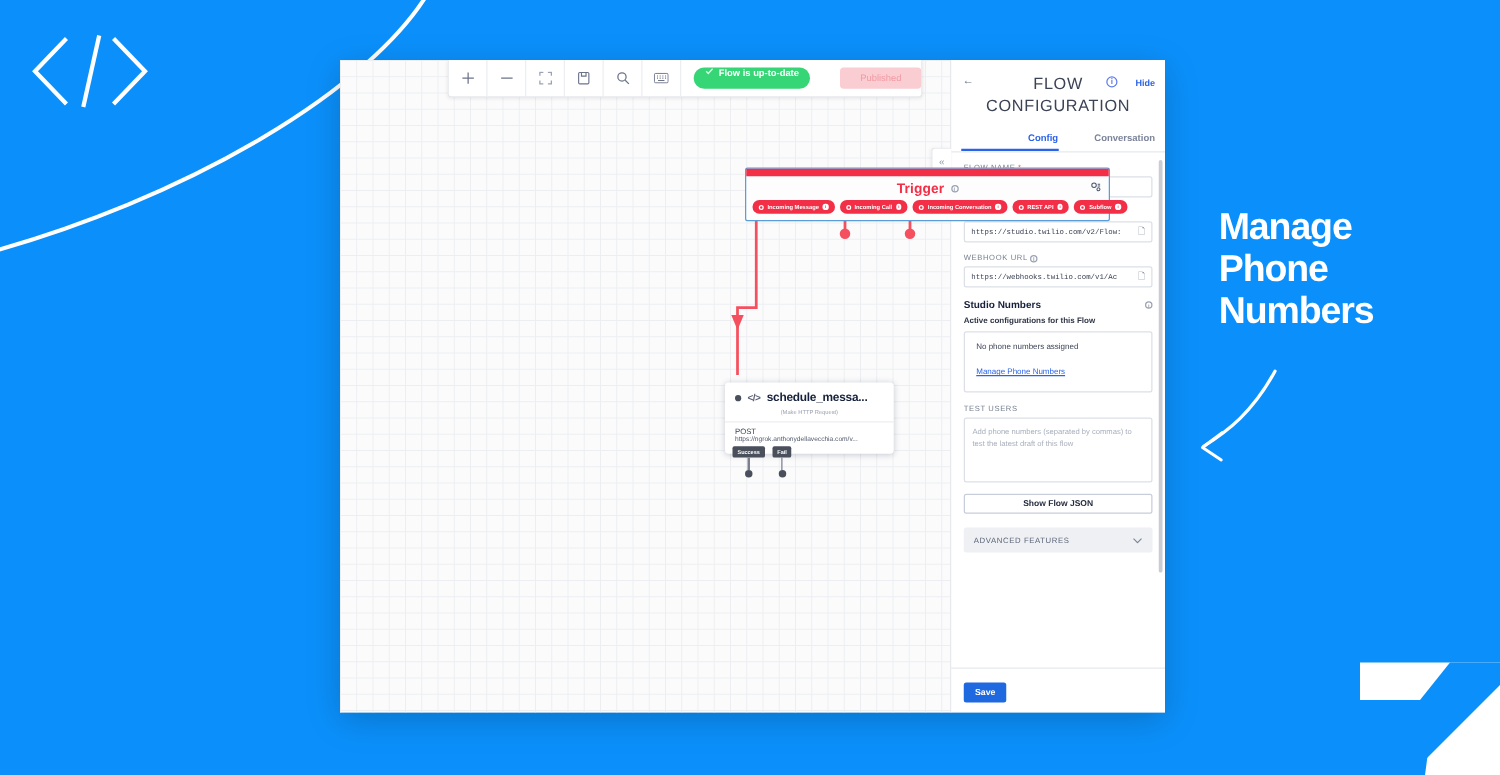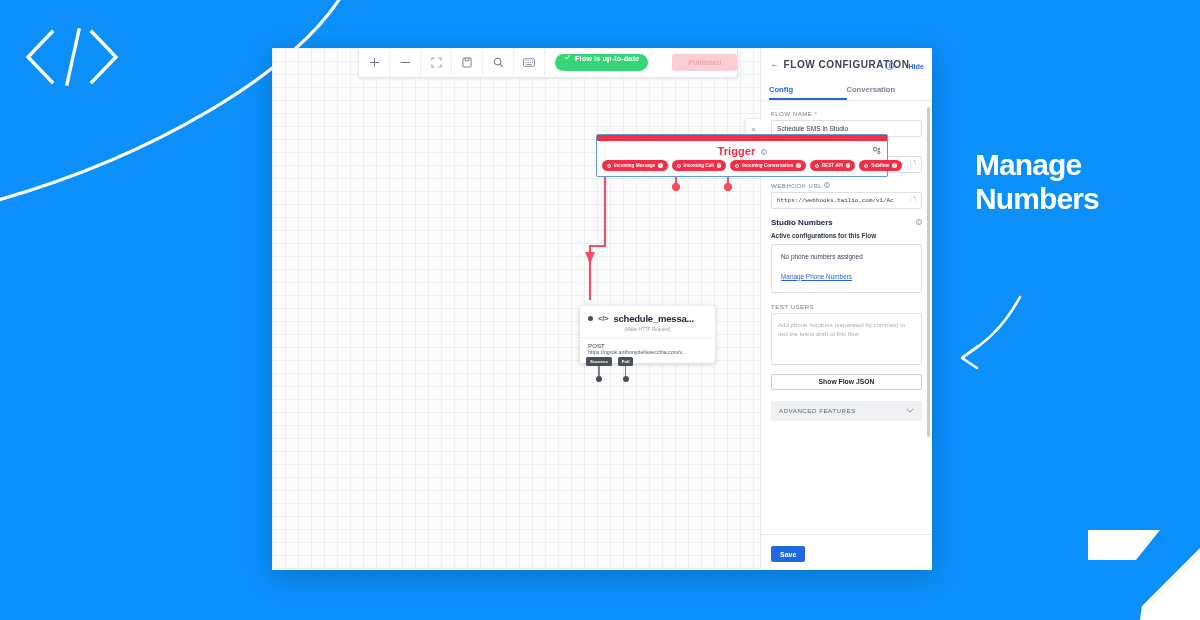--- a/index.html
+++ b/index.html
@@ -128,33 +128,33 @@
     display: flex; align-items: center; justify-content: center;
     color: #8892a8; font-size: 8px;
     box-shadow: -1px 1px 3px rgba(0,0,0,.06);
   }
   .p-head {
     position: relative; display: flex; align-items: center; justify-content: center;
     padding: 10px 8px 8px; gap: 6px;
   }
   .p-back { position: absolute; left: 9px; top: 11px; color: #67718a; font-size: 9px; }
   .p-title {
-    font-size: 10px; font-weight: bold; color: #3c4355; letter-spacing: .55px;
+    font-size: 13px; font-weight: normal; color: #3c4355; letter-spacing: .55px;
     text-align: center; line-height: 1.35; text-transform: uppercase;
   }
   .p-info-ic {
     position: absolute; right: 38px; top: 13px;
     width: 9px; height: 9px; border: 1px solid #5f7cf0; border-radius: 50%;
     color: #5f7cf0; font-size: 6.5px; line-height: 8px; text-align: center; font-weight: bold;
   }
   .p-hide { position: absolute; right: 8px; top: 14px; color: #2b63e8; font-size: 7.2px; font-weight: bold; }
 
   .p-tabs { display: flex; border-bottom: 1px solid #e7e9ee; padding: 0 8px; }
   .p-tab {
-    flex: 1; text-align: left; font-size: 7.6px; font-weight: bold;
+    flex: 1; text-align: right; font-size: 7.6px; font-weight: bold;
     padding: 5px 0 6px; color: #7b8499;
   }
   .p-tab.active { color: #2b63e8; box-shadow: inset 0 -2px 0 #2b63e8; }
 
   .p-scroll { flex: 1; overflow: hidden; position: relative; padding: 9px 10px 0; }
   .scrollbar {
     position: absolute; right: 2px; top: 6px; width: 3px; height: 330px;
     background: #c9ccd4; border-radius: 2px;
   }
 
@@ -202,21 +202,21 @@
   }
   .p-foot { border-top: 1px solid #e7e9ee; padding: 8px 10px; }
   .btn-save {
     display: inline-flex; align-items: center; justify-content: center;
     height: 16px; padding: 0 9px; background: #1f69e0; color: #fff;
     font-size: 7px; font-weight: bold; border-radius: 2px;
   }
 
   
   .annot {
-    position: absolute; left: 975px; top: 148px;
+    position: absolute; left: 975px; top: 165px;
     color: #fff; font-size: 30px; font-weight: bold; line-height: 1.12;
     letter-spacing: -.9px;
   }
 </style>
 </head>
 <body>
 
 <div id="root">
 
   <svg class="bg-svg" viewBox="0 0 1200 620">
@@ -229,20 +229,21 @@
     <path d="M1140 620 L1200 620 L1200 530 L1088 530 L1088 560 L1148 560 Z" fill="#ffffff"></path>
     <path d="M1088 620 L1128 620 L1200 548 L1200 530 L1160 530 Z" fill="#0b90fb"></path>
     <g>
       <path d="M1020 297 C 1002 330, 982 345, 963 357" stroke="#ffffff" stroke-width="2.6" fill="none" stroke-linecap="round"></path>
       <polyline points="978,346 962,358 977,368" stroke="#ffffff" stroke-width="2.4" fill="none" stroke-linecap="round" stroke-linejoin="round"></polyline>
     </g>
   </svg>
 
   <div class="annot">
     <div>Manage</div>
+    <div>Phone</div>
     <div>Numbers</div>
   </div>
 
   <div class="window">
 
     <div class="canvas">
 
       <svg style="position:absolute;left:0;top:0;width:488px;height:522px">
         <g stroke="#f4505f" stroke-width="2.2" fill="none">
           <path d="M333 122 L333 198 L318 198 L318 252"></path>

